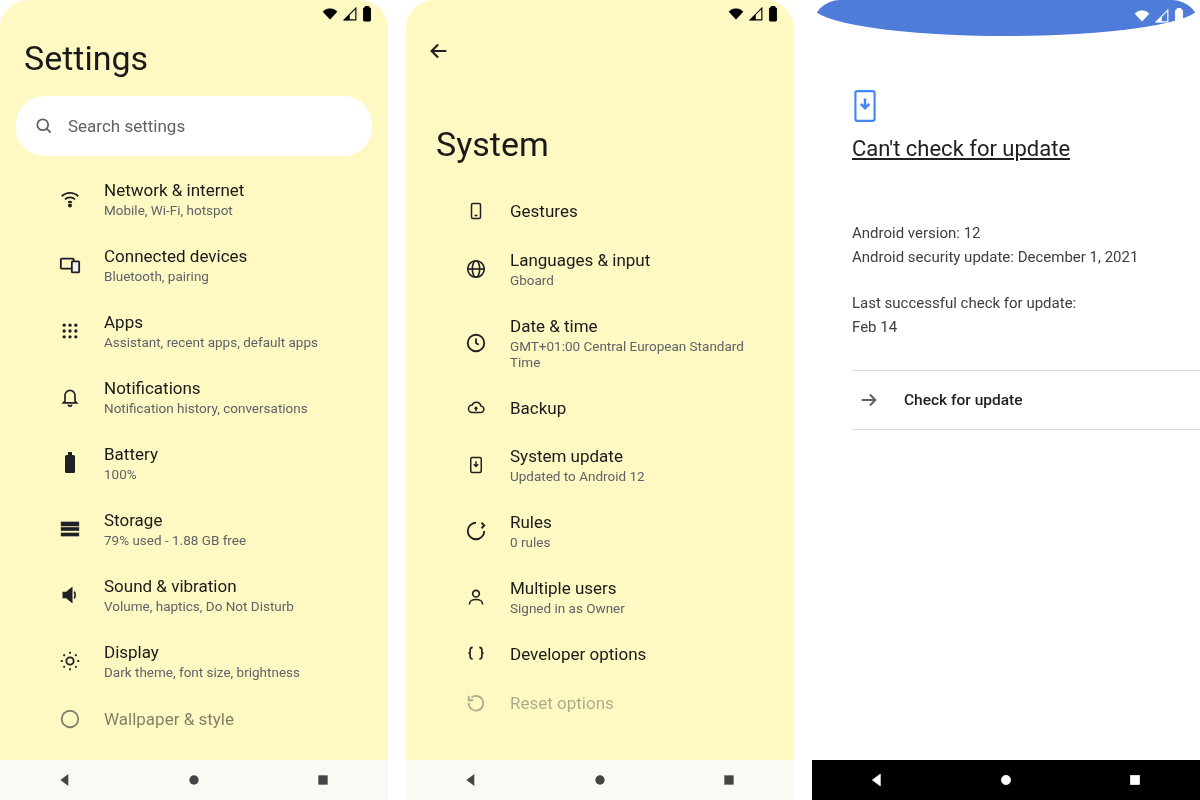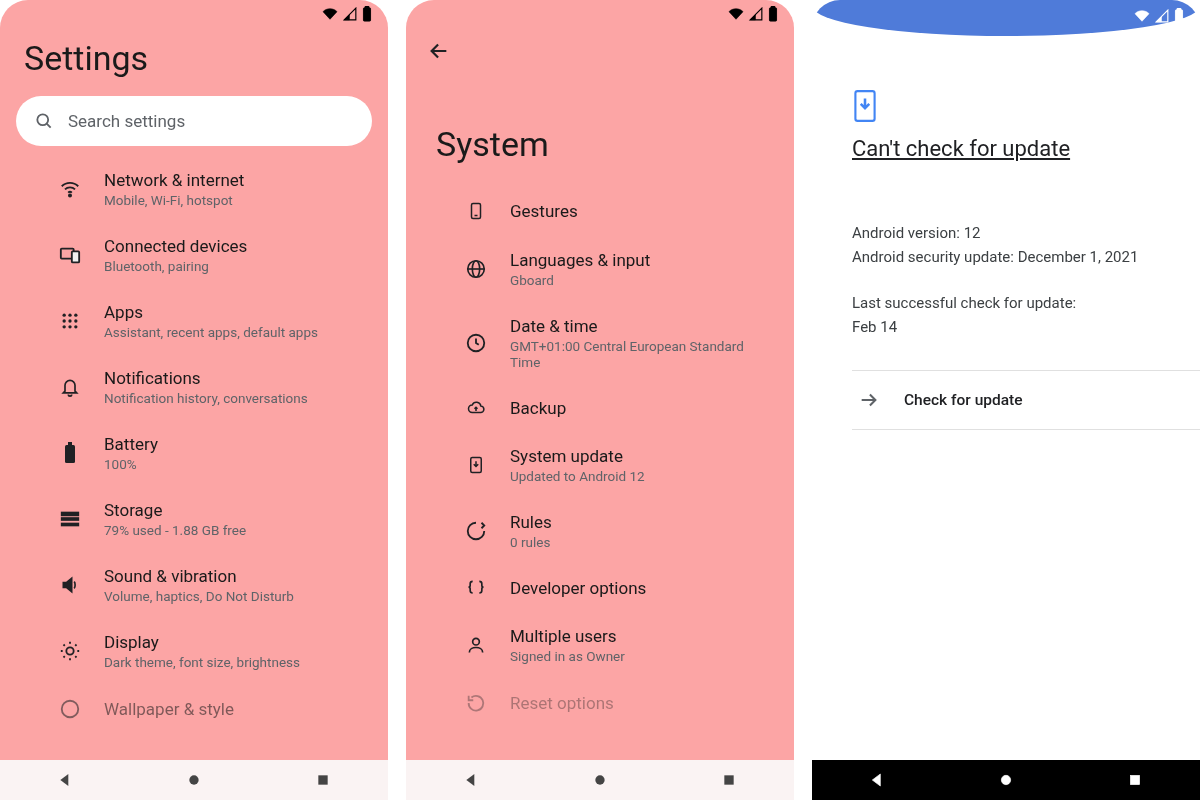--- a/index.html
+++ b/index.html
@@ -10,21 +10,21 @@
     font-family: Roboto, "Helvetica Neue", Arial, sans-serif;
     overflow: hidden;
     display: flex;
     gap: 18px;
     padding: 0;
   }
   .phone {
     position: relative;
     width: 388px;
     height: 800px;
-    background: #fca5a5;
+    background: #fef9c3;
     border-radius: 28px 28px 0 0;
     overflow: hidden;
     flex-shrink: 0;
   }
   .phone.white { background: #ffffff; }
   .statusbar {
     position: absolute;
     top: 6px;
     right: 16px;
     display: flex;
@@ -41,21 +41,21 @@
   .p1-title {
     font-size: 34px;
     font-weight: 400;
     color: #1a1a1a;
     padding: 38px 24px 18px 24px;
   }
   .search-pill {
     margin: 0 16px;
     background: #fff;
     border-radius: 28px;
-    height: 50px;
+    height: 60px;
     display: flex;
     align-items: center;
     padding: 0 18px;
     gap: 14px;
   }
   .search-pill .ph {
     color: #5f6368;
     font-size: 17px;
   }
   .list {
@@ -396,39 +396,39 @@
             <path d="M18 3l3 3-3 3"></path>
           </svg>
         </span>
       <div class="txt">
           <div class="title">Rules</div>
           <div class="sub">0 rules</div>
         </div>
     </div>
     <div class="row">
       <span class="ic">
+          <svg width="20" height="22" viewBox="0 0 24 24" fill="none" stroke="#202124" stroke-width="2">
+            <circle cx="12" cy="8" r="4"></circle>
+            <path d="M4 21c0-4 4-6 8-6s8 2 8 6"></path>
+          </svg>
+        </span>
+      <div class="txt">
+          <div class="title">Multiple users</div>
+          <div class="sub">Signed in as Owner</div>
+        </div>
+    </div>
+    <div class="row">
+      <span class="ic">
           <svg width="22" height="20" viewBox="0 0 24 24" fill="none" stroke="#202124" stroke-width="2">
             <path d="M8 4c-2 0-3 1-3 3v2c0 1-1 2-2 2 1 0 2 1 2 2v2c0 2 1 3 3 3"></path>
             <path d="M16 4c2 0 3 1 3 3v2c0 1 1 2 2 2-1 0-2 1-2 2v2c0 2-1 3-3 3"></path>
           </svg>
         </span>
       <div class="txt">
           <div class="title">Developer options</div>
-        </div>
-    </div>
-    <div class="row">
-      <span class="ic">
-          <svg width="20" height="22" viewBox="0 0 24 24" fill="none" stroke="#202124" stroke-width="2">
-            <circle cx="12" cy="8" r="4"></circle>
-            <path d="M4 21c0-4 4-6 8-6s8 2 8 6"></path>
-          </svg>
-        </span>
-      <div class="txt">
-          <div class="title">Multiple users</div>
-          <div class="sub">Signed in as Owner</div>
         </div>
     </div>
     <div class="row" style="opacity:.35">
       <span class="ic">
           <svg width="22" height="22" viewBox="0 0 24 24" fill="none" stroke="#202124" stroke-width="2">
             <path d="M4 12a8 8 0 1 0 3-6"></path>
             <path d="M4 4v5h5"></path>
           </svg>
         </span>
       <div class="txt">

